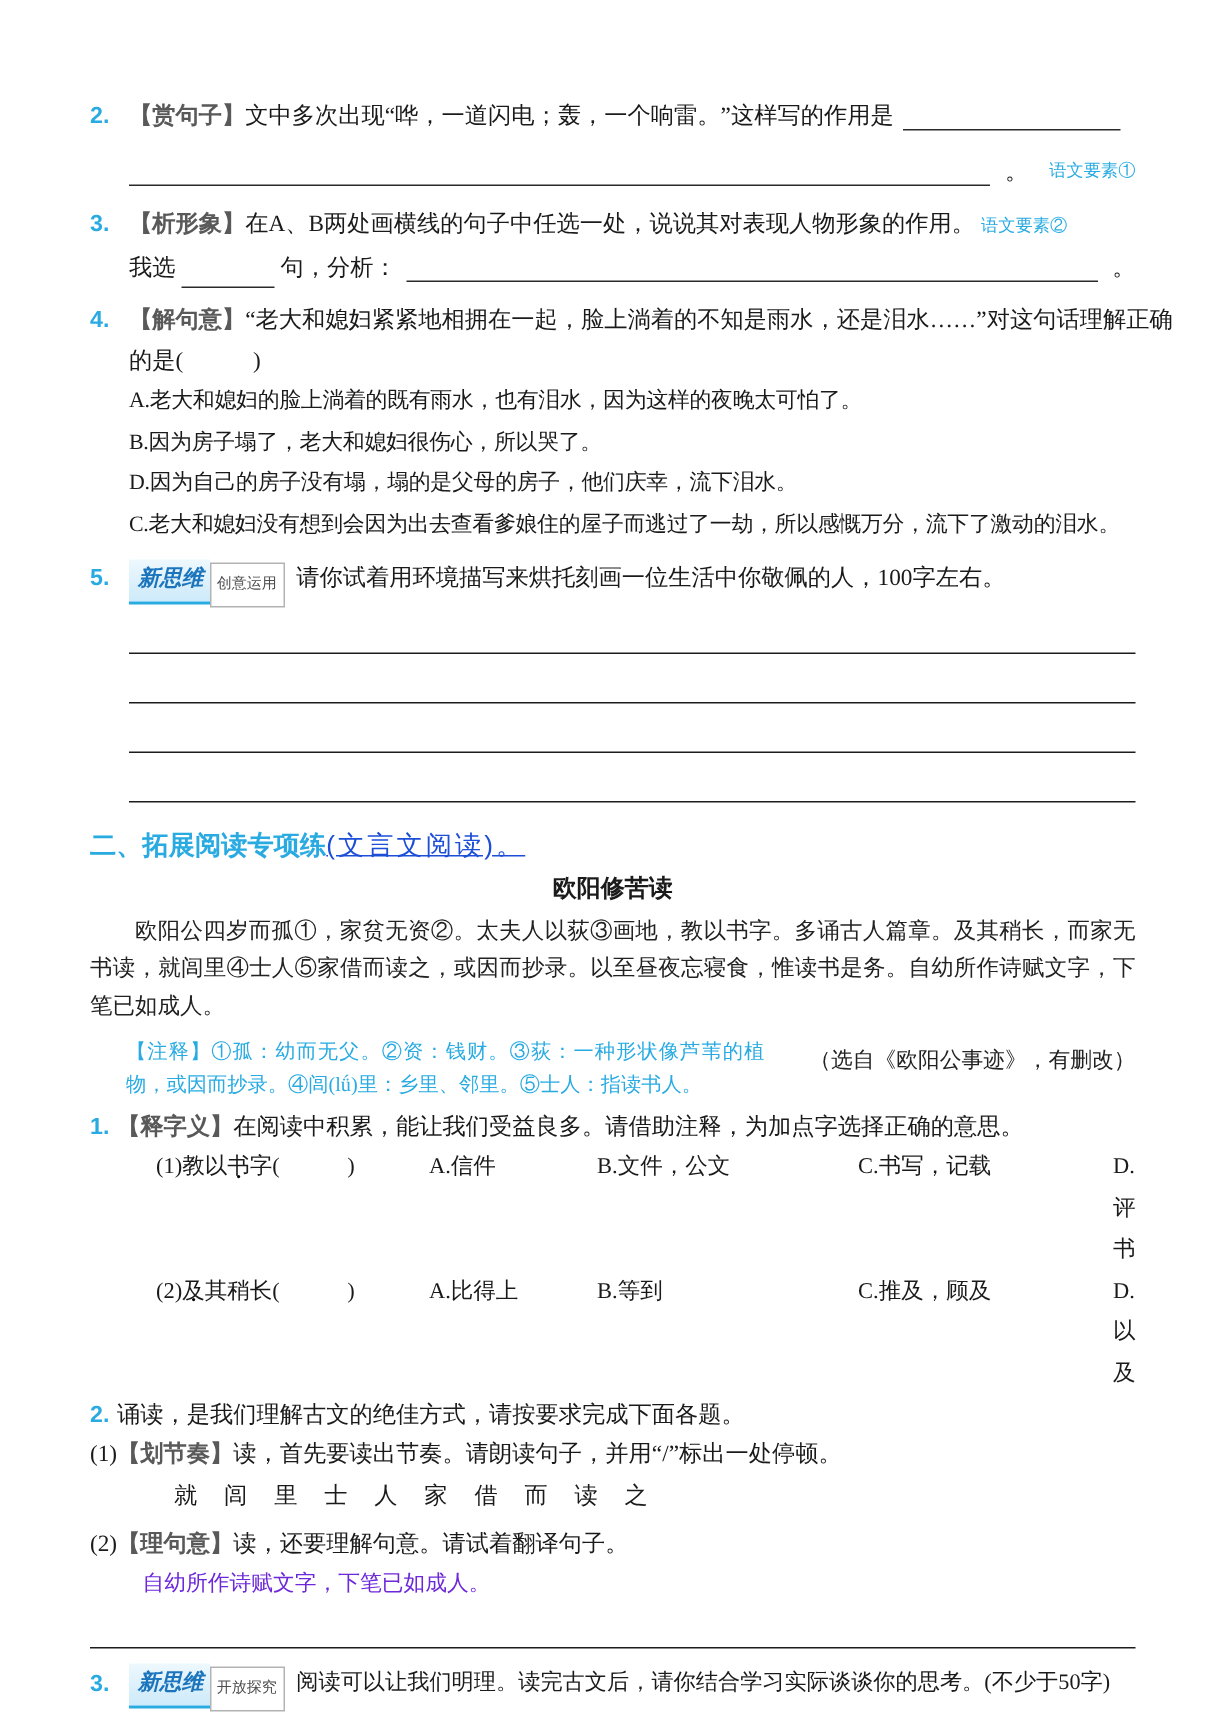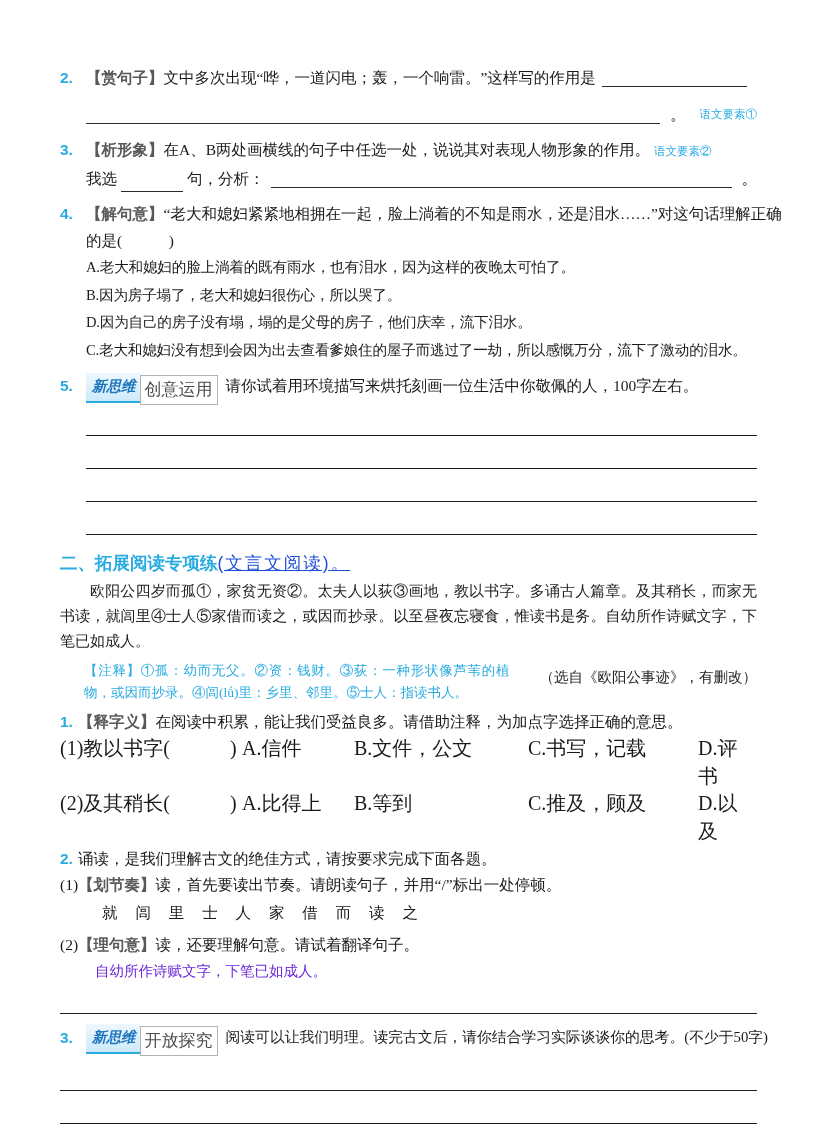--- a/index.html
+++ b/index.html
@@ -23,34 +23,34 @@
   .flexline { display:flex; align-items:flex-end; }
   .flexline .txt { white-space:nowrap; }
   .blank-fill { flex:1; border-bottom:1.5px solid #2a2a2a; margin:0 10px 4px 6px; min-width:40px; }
   .blank-fixed { display:inline-block; width:62px; border-bottom:1.5px solid #2a2a2a; height:1em; margin:0 4px; }
   .wline { border-bottom:1.6px solid #1c1c1c; height:33px; width:100%; }
   .wline.first { height:30px; }
   .opt { line-height:27.5px; white-space:nowrap; font-size:14.6px; letter-spacing:-0.2px; }
   .brand-wrap { display:inline-flex; align-items:flex-end; margin-right:8px;text-align:center; }
   .brand { font-family:"Liberation Sans", sans-serif; font-style:italic; font-weight:bold; color:#1c75bc; font-size:14.5px;
            background:linear-gradient(180deg,#eef8fe 0%,#cdeafa 100%); padding:0 4px 1px 6px; border-bottom:2px solid #29abe2; }
-  .brand-sub { font-family:"Liberation Sans", sans-serif; font-size:17px; color:#4d4d4d; border:1px solid #b3b3b3; background:#fff; padding:0 4px 1px 4px; position:relative; top:2px; }
+  .brand-sub { font-family:"Liberation Sans", sans-serif; font-size:10px; color:#4d4d4d; border:1px solid #b3b3b3; background:#fff; padding:0 4px 1px 4px; position:relative; top:2px; }
   .sec-head { font-size:17.5px; line-height:28px; margin-top:14px; font-family:"Liberation Sans", sans-serif; }
   .sec-head .h-main { color:#29abe2; font-weight:bold; }
   .sec-head .h-sub { color:#1d4ed8; letter-spacing:2px;text-decoration:underline; }
   .center-title { text-align:center; font-weight:bold; font-size:16px; line-height:28px; margin-top:2px; }
   .passage { line-height:25px; text-align:justify; font-size:15px; color:#222; margin-top:2px; }
   .passage .body-text { text-indent:2em; }
   .passage .src { float:right; font-size:14.5px;margin-top:36px; }
   .notes { color:#29abe2; font-size:13.5px; line-height:22px; margin:6px 0 4px 24px; text-align:justify; }
-  .optgrid { display:grid; grid-template-columns: 182px 112px 174px 170px 1fr; align-items:baseline; line-height:27.5px; font-size:20px; }
+  .optgrid { display:grid; grid-template-columns: 182px 112px 174px 170px 1fr; align-items:baseline; line-height:27.5px; font-size:15px;margin-left:44px; }
   .dotchar { position:relative; display:inline-block; }
   .dotchar::after { content:"\2022"; position:absolute; left:50%; bottom:-0.62em; transform:translateX(-50%); font-size:9px; color:#000; }
   .subrow { line-height:26.5px; }
-  .spaced-sentence { margin-left:42px; letter-spacing:7px; line-height:27px; }
+  .spaced-sentence { margin-left:56px; letter-spacing:7px; line-height:27px; }
   .kai { color:#6d28d9; font-size:14.5px; margin-left:35px; line-height:26px; }
   .mt6 { margin-top:6px; } .mt8 { margin-top:8px; } .mt10 { margin-top:10px; }
   .nowrap { white-space:nowrap; }
 </style>
 </head>
 <body>
 
 <div class="page">
 
   <div class="q">
@@ -107,20 +107,21 @@
       <div class="wline"></div>
       <div class="wline"></div>
       <div class="wline"></div>
     </div>
   </div>
 
   <div class="sec-head">
     <span class="h-main">二、拓展阅读专项练</span><span class="h-sub">(文言文阅读)。</span>
   </div>
 
+  <div class="center-title">欧阳修苦读</div>
 
   <div class="passage">
     <div class="body-text"><span>欧阳公四岁而孤①，家贫无资②。太夫人以荻③画地，教以书字。多诵古人篇章。及其稍长，而家无书读，就闾里④士人⑤家借而读之，或因而抄录。以至昼夜忘寝食，惟读书是务。自幼所作诗赋文字，下笔已如成人。</span><span class="src">（选自《欧阳公事迹》，有删改）</span></div>
   </div>
 
   <div class="notes">
     <span>【注释】</span><span>①孤：幼而无父。②资：钱财。③荻：一种形状像芦苇的植物，或因而抄录。④闾(lǘ)里：乡里、邻里。⑤士人：指读书人。</span>
   </div>
 
   <div class="q">

